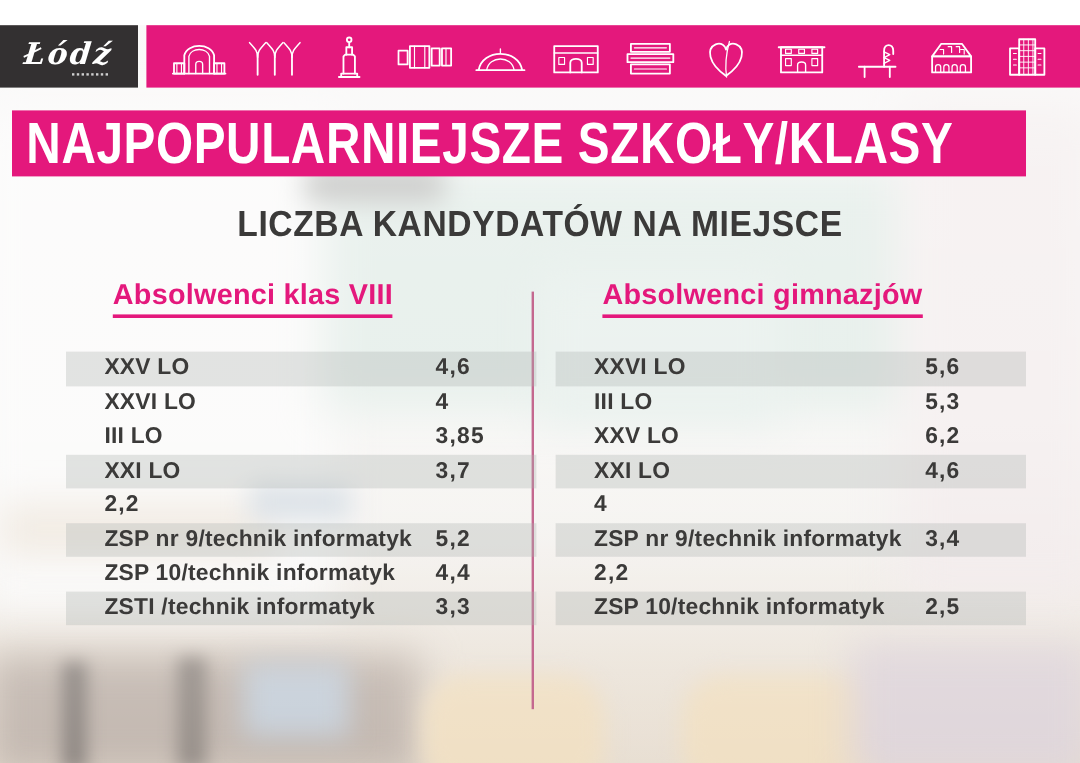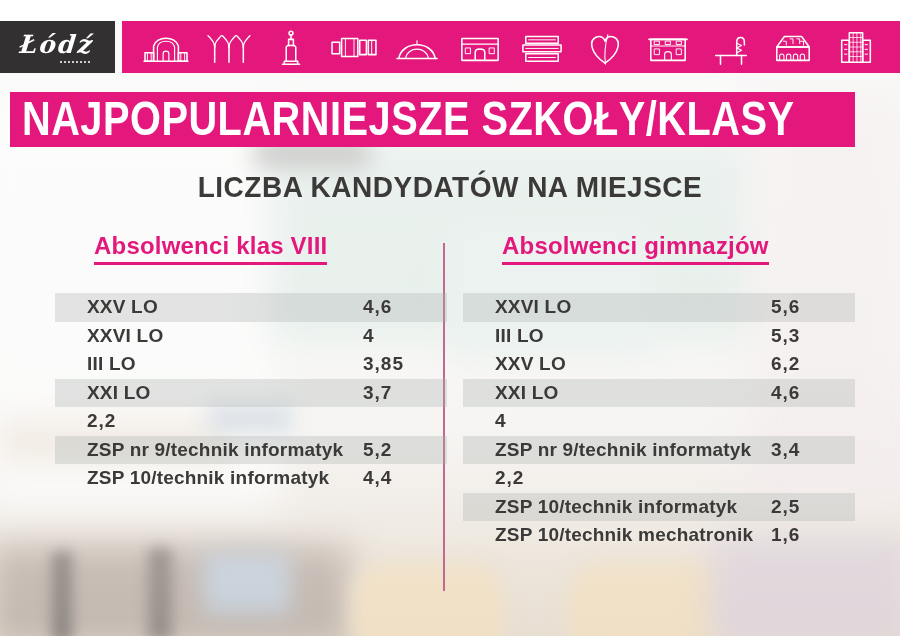--- a/index.html
+++ b/index.html
@@ -254,20 +254,24 @@
       </div>
     <div class="sec sec-bottom">
         <div class="row striped">
           <span class="lbl">ZSP nr 9/technik informatyk</span>
           <span class="val">5,2</span>
         </div>
         <div class="row">
           <span class="lbl">ZSP 10/technik informatyk</span>
           <span class="val">4,4</span>
         </div>
+        <div class="row striped">
+          <span class="lbl">ZSTI /technik informatyk</span>
+          <span class="val">3,3</span>
+        </div>
       </div>
   </div>
 
   <div class="col col-right">
     <div class="col-heading-wrap">
       <span class="col-heading">Absolwenci gimnazjów</span>
     </div>
     <div class="sec sec-top">
         <div class="row striped">
           <span class="lbl">XXVI LO</span>
@@ -294,20 +298,16 @@
           <span class="lbl">ZSP nr 9/technik informatyk</span>
           <span class="val">3,4</span>
         </div>
         <div class="row">
           <span class="val">2,2</span>
         </div>
         <div class="row striped">
           <span class="lbl">ZSP 10/technik informatyk</span>
           <span class="val">2,5</span>
         </div>
-        <div class="row">
-          <span class="lbl">ZSP 10/technik mechatronik</span>
-          <span class="val">1,6</span>
-        </div>
       </div>
   </div>
 
 </div>
 
 </body></html>

